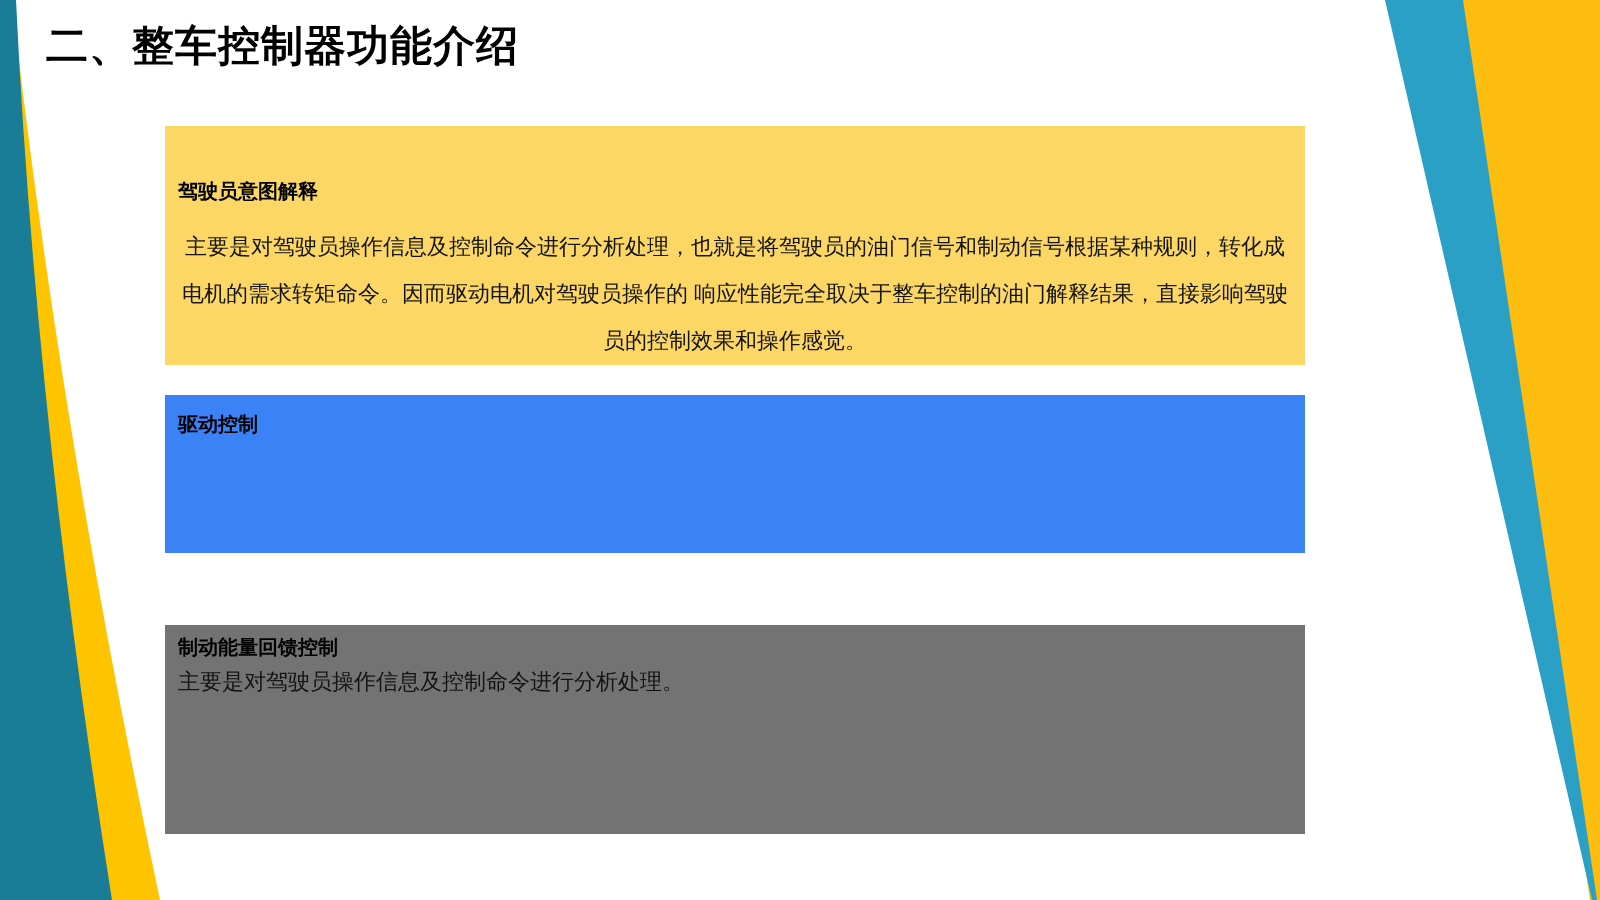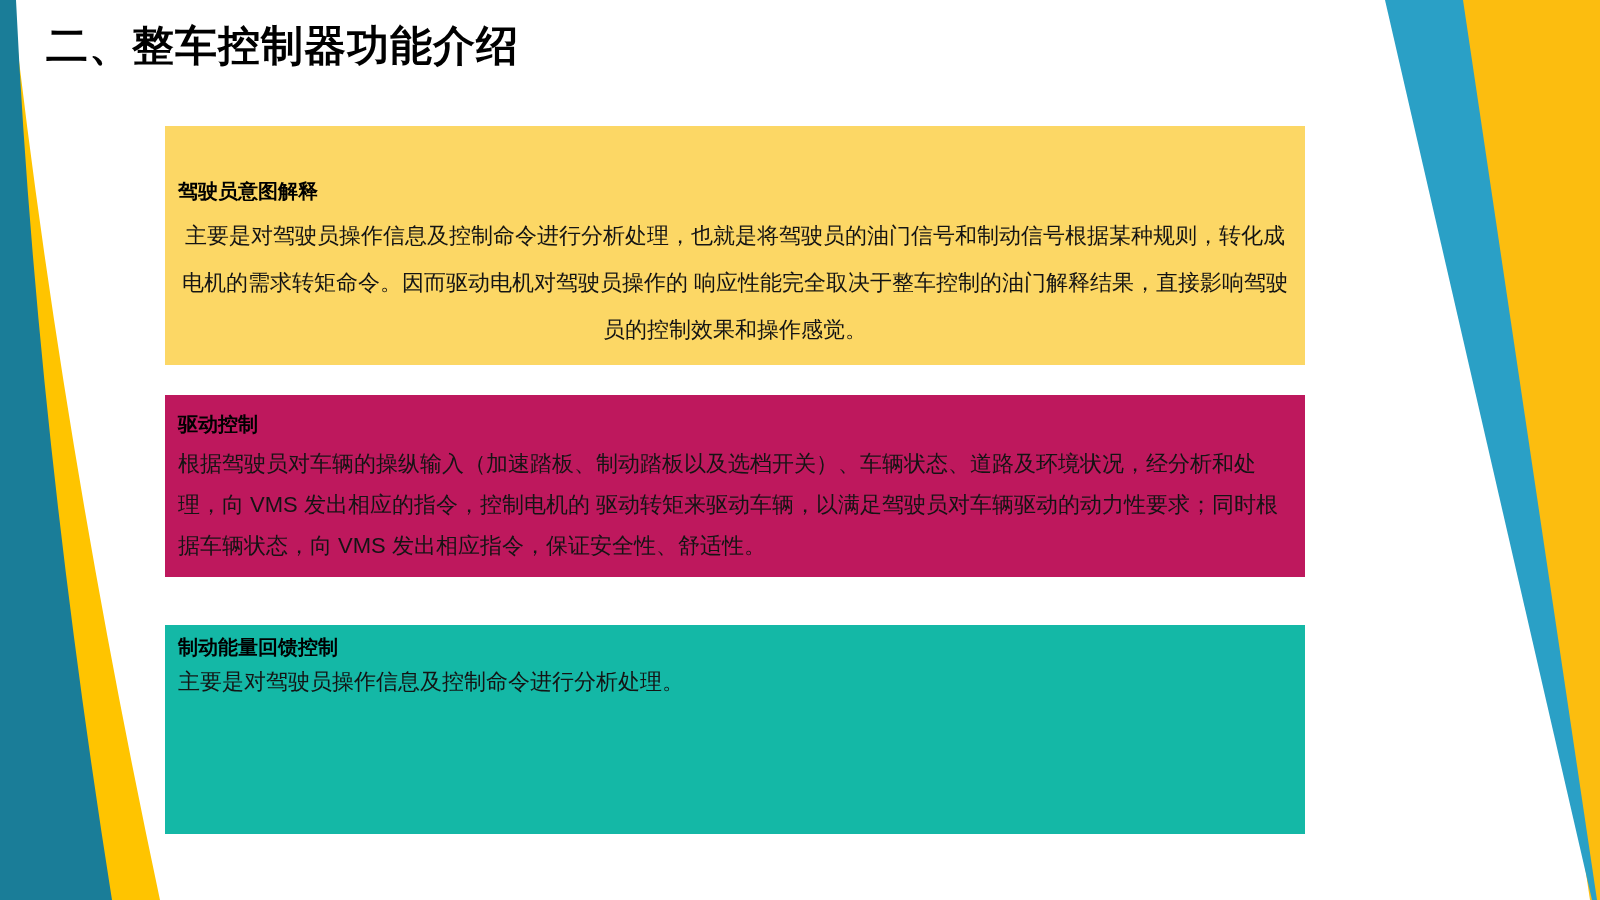--- a/index.html
+++ b/index.html
@@ -41,32 +41,32 @@
   .box p{
     margin:0;
     font-size:22px;
     color:#141414;
   }
   .box-driver-intent{
     top:126px;height:239px;
     background:#FCD765;
     padding:50px 13px 0 13px;
   }
-  .box-driver-intent h2{margin-bottom:6px;}
+  .box-driver-intent h2{margin-bottom:17px;}
   .box-driver-intent p{line-height:47px;text-align:center;}
   .box-drive-control{
-    top:395px;height:182px;
-    background:#be185d;
+    top:395px;height:158px;
+    background:#3b82f6;
     padding:14px 13px 0 13px;
   }
   .box-drive-control h2{margin-bottom:4px;}
   .box-drive-control p{line-height:41px;}
   .box-brake-energy{
     top:625px;height:209px;
-    background:#14b8a6;
+    background:#737373;
     padding:7px 13px 0 13px;
   }
   .box-brake-energy h2{margin-bottom:0;}
   .box-brake-energy p{line-height:40px;}
 </style>
 </head>
 <body>
 
 <div id="stage">
 
@@ -83,21 +83,20 @@
 
   <h1 class="title">二、整车控制器功能介绍</h1>
 
   <section class="box box-driver-intent">
     <h2>驾驶员意图解释</h2>
     <p>主要是对驾驶员操作信息及控制命令进行分析处理，也就是将驾驶员的油门信号和制动信号根据某种规则，转化成电机的需求转矩命令。因而驱动电机对驾驶员操作的 响应性能完全取决于整车控制的油门解释结果，直接影响驾驶员的控制效果和操作感觉。</p>
   </section>
 
   <section class="box box-drive-control">
     <h2>驱动控制</h2>
-    <p>根据驾驶员对车辆的操纵输入（加速踏板、制动踏板以及选档开关）、车辆状态、道路及环境状况，经分析和处理，向 VMS 发出相应的指令，控制电机的 驱动转矩来驱动车辆，以满足驾驶员对车辆驱动的动力性要求；同时根据车辆状态，向 VMS 发出相应指令，保证安全性、舒适性。</p>
   </section>
 
   <section class="box box-brake-energy">
     <h2>制动能量回馈控制</h2>
     <p>主要是对驾驶员操作信息及控制命令进行分析处理。</p>
   </section>
 
 </div>
 
 </body></html>

